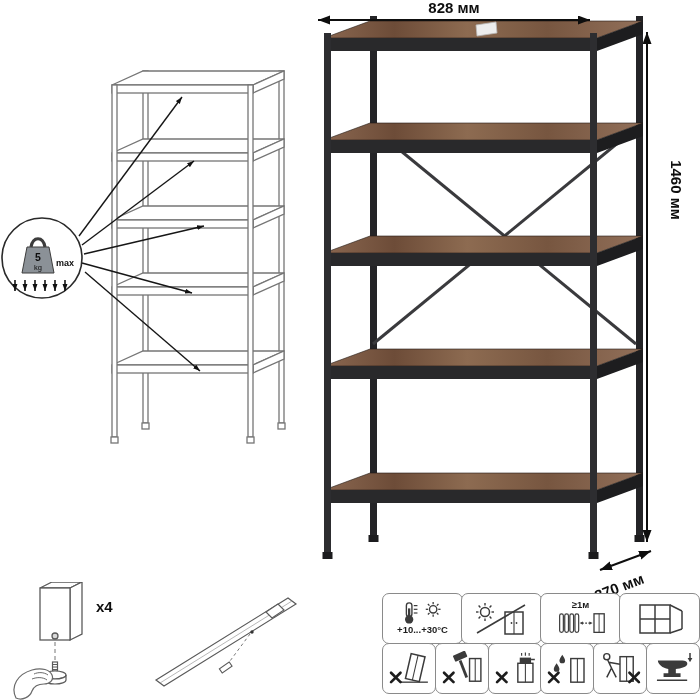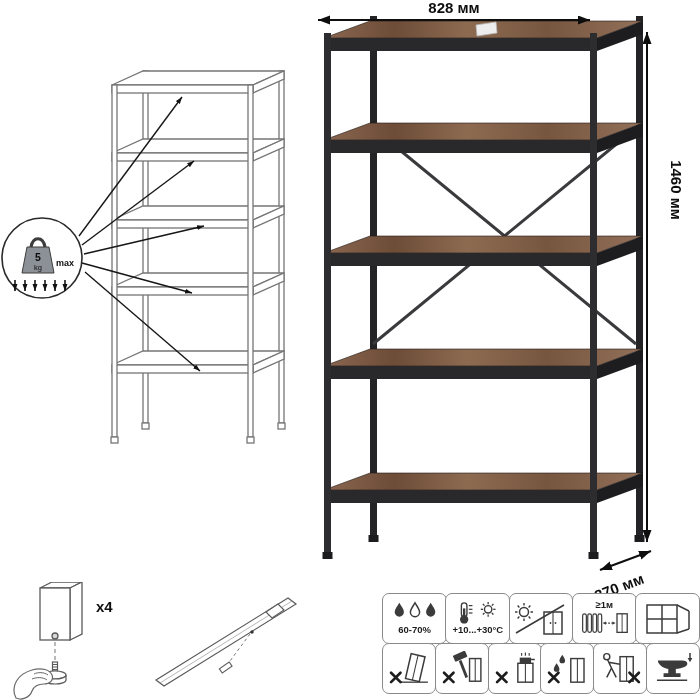--- a/index.html
+++ b/index.html
@@ -212,28 +212,20 @@
       <g transform="rotate(-35 222 86)">
         <rect x="216" y="83" width="12" height="5" fill="#ffffff" stroke="#5a5a5a" stroke-width="1.1"></rect>
       </g>
       <circle cx="248" cy="50" r="1.7" fill="#333"></circle>
     </g>
   </svg>
 
   <div class="picto-grid">
     <div class="picto-row">
 
-      <div class="picto-cell">
-        <svg width="54" height="24" viewBox="0 0 54 26">
-          <path d="M10,2 C12,5.5 15,9 15,12 a5,5 0 1 1 -10,0 C5,9 8,5.5 10,2 Z" fill="#3b3b3b"></path>
-          <path d="M27,2 C29,5.5 32,9 32,12 a5,5 0 1 1 -10,0 C22,9 25,5.5 27,2 Z" fill="none" stroke="#3b3b3b" stroke-width="1.6"></path>
-          <path d="M44,2 C46,5.5 49,9 49,12 a5,5 0 1 1 -10,0 C39,9 42,5.5 44,2 Z" fill="#3b3b3b"></path>
-        </svg>
-        <div class="picto-label">60-70%</div>
-      </div>
 
       <div class="picto-cell">
         <svg width="54" height="24" viewBox="0 0 54 26">
           <g stroke="#3b3b3b">
             <rect x="9" y="2" width="6" height="15" rx="3" fill="none" stroke-width="1.5"></rect>
             <line x1="12" y1="8" x2="12" y2="17" stroke-width="2.5"></line>
             <circle cx="12" cy="20" r="4.5" fill="#3b3b3b" stroke="none"></circle>
             <line x1="17" y1="5" x2="21" y2="5" stroke-width="1.3"></line>
             <line x1="17" y1="9" x2="21" y2="9" stroke-width="1.3"></line>
             <line x1="17" y1="13" x2="21" y2="13" stroke-width="1.3"></line>

